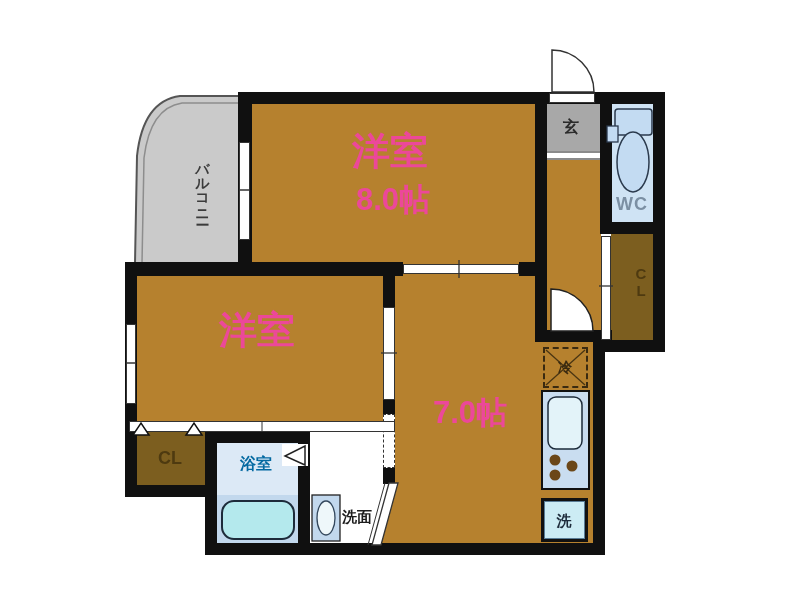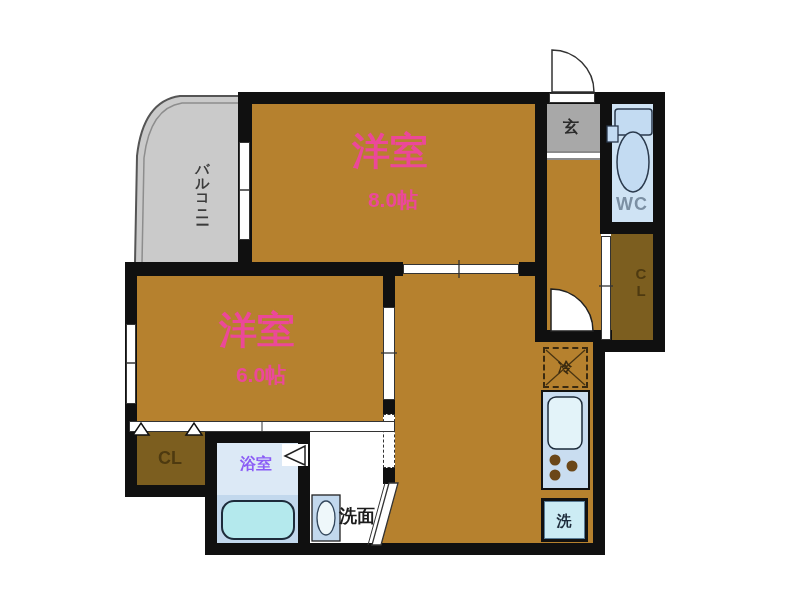--- a/index.html
+++ b/index.html
@@ -16,21 +16,21 @@
   .bathL{background:#c2d8ed;}
   .wash{background:#fff;}
   .kitchen{background:#c9ddf0;border:2px solid #111;}
   .washer{background:#ccecf4;border:3px solid #111;box-shadow:inset 0 0 0 1px #5a7d96;}
   .fridge{border:2px dashed #3a2a10;background:transparent;}
   .step{background:#fff;border-top:2px solid #8a8a8a;border-bottom:2px solid #8a8a8a;}
   .lbl{position:absolute;transform:translate(-50%,-50%);white-space:nowrap;
        color:#ec4899;font-weight:600;line-height:1;}
   .vert{writing-mode:vertical-rl;text-orientation:upright;transform:translate(-50%,-50%);}
   .big{font-size:38px;}
-  .med{font-size:21px;}
+  .med{font-size:31px;}
   .sm{font-size:16px;}
   svg{position:absolute;left:0;top:0;}
 </style>
 </head>
 <body>
 
 <div id="plan">
 
   <div class="fill room" style="left:252px;top:104px;width:283px;height:158px;"></div>
   <div class="fill room" style="left:137px;top:276px;width:246px;height:146px;"></div>
@@ -123,24 +123,24 @@
     <line x1="239" y1="190" x2="250" y2="190" stroke="#333" stroke-width="1.5"></line>
     <line x1="126" y1="363" x2="136" y2="363" stroke="#333" stroke-width="1.5"></line>
     <line x1="459" y1="260" x2="459" y2="278" stroke="#333" stroke-width="1.3"></line>
     <line x1="381" y1="353" x2="397" y2="353" stroke="#333" stroke-width="1.3"></line>
     <line x1="599" y1="286" x2="613" y2="286" stroke="#333" stroke-width="1.3"></line>
   </svg>
 
   <div class="lbl big" style="left:390px;top:151px;">洋室</div>
   <div class="lbl med" style="left:393px;top:199px;">8.0帖</div>
   <div class="lbl big" style="left:257px;top:330px;">洋室</div>
-  <div class="lbl med" style="left:261px;top:374px;">6.0帖</div>
+  <div class="lbl med" style="left:470px;top:412px;">7.0帖</div>
   <div class="lbl vert" style="left:203px;top:185px;font-size:14px;color:#3b3b3b;font-weight:600;">バルコニー</div>
   <div class="lbl sm" style="left:571px;top:127px;color:#2b2b2b;">玄</div>
   <div class="lbl" style="left:632px;top:204px;font-size:18px;color:#7b8fa3;letter-spacing:1px;">WC</div>
   <div class="lbl vert" style="left:641px;top:282px;font-size:15px;color:#4e3a10;font-weight:700;">CL</div>
   <div class="lbl" style="left:170px;top:458px;font-size:18px;color:#4e3a10;">CL</div>
-  <div class="lbl sm" style="left:256px;top:464px;color:#8b5cf6;">浴室</div>
-  <div class="lbl" style="left:357px;top:516px;font-size:18px;color:#1d1d1d;">洗面</div>
+  <div class="lbl sm" style="left:256px;top:464px;color:#0369a1;">浴室</div>
+  <div class="lbl" style="left:357px;top:516px;font-size:15px;color:#1d1d1d;">洗面</div>
   <div class="lbl" style="left:565px;top:367px;font-size:14px;color:#3a2a10;">冷</div>
   <div class="lbl" style="left:564px;top:520px;font-size:15px;color:#1d2b3a;">洗</div>
 
 </div>
 
 </body></html>

